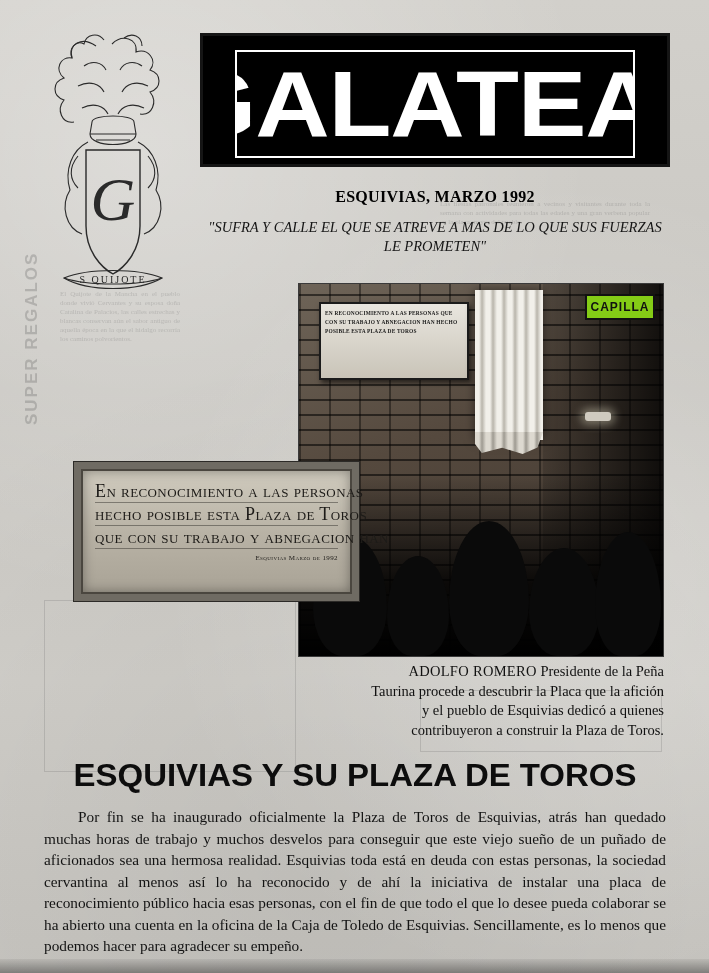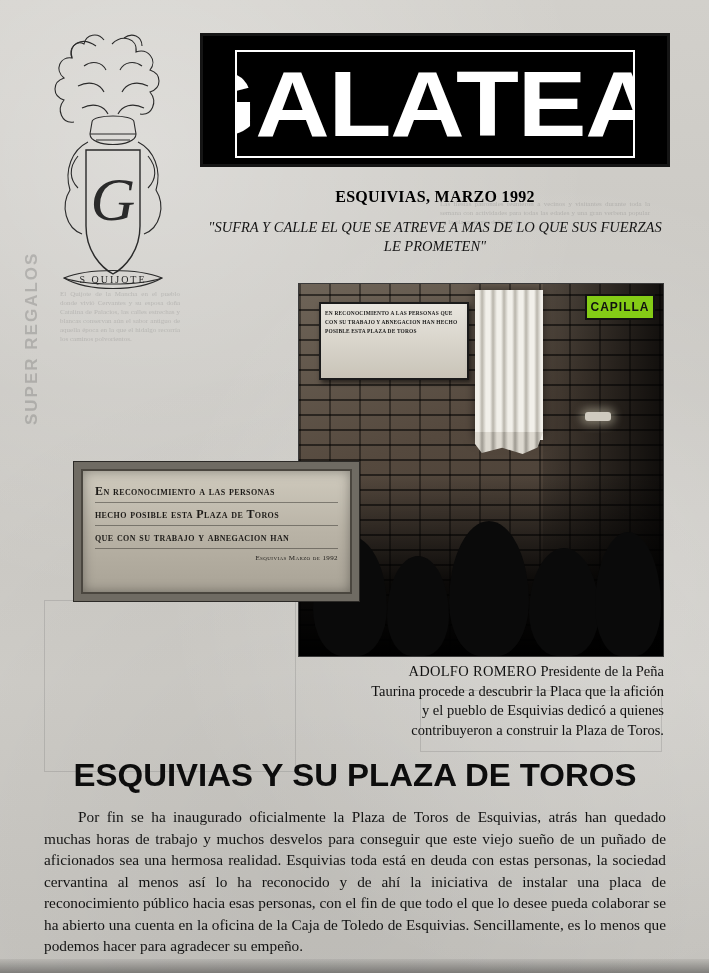--- a/index.html
+++ b/index.html
@@ -255,27 +255,26 @@
     background: linear-gradient(180deg, #cfcabd 0%, #b9b3a6 50%, #a9a396 100%);
     border: 2px solid #4a463f;
     box-sizing: border-box;
     padding: 9px 12px;
     position: relative;
     box-shadow: inset 0 0 12px rgba(0,0,0,0.35);
   }
   .plaque-line {
     font-family: "Liberation Serif", serif;
     font-variant: small-caps;
-    font-size: 12px;
+    font-size: 18px;
     line-height: 22px;
     color: #1d1b18;
     letter-spacing: 0.4px;
     white-space: nowrap;
     border-bottom: 1px solid rgba(40,38,34,0.45);
-    font-weight: bold;
   }
   .plaque-sign {
     text-align: right;
     font-variant: small-caps;
     font-size: 7px;
     letter-spacing: 0.4px;
     color: #1d1b18;
     margin-top: 5px;
   }
 

